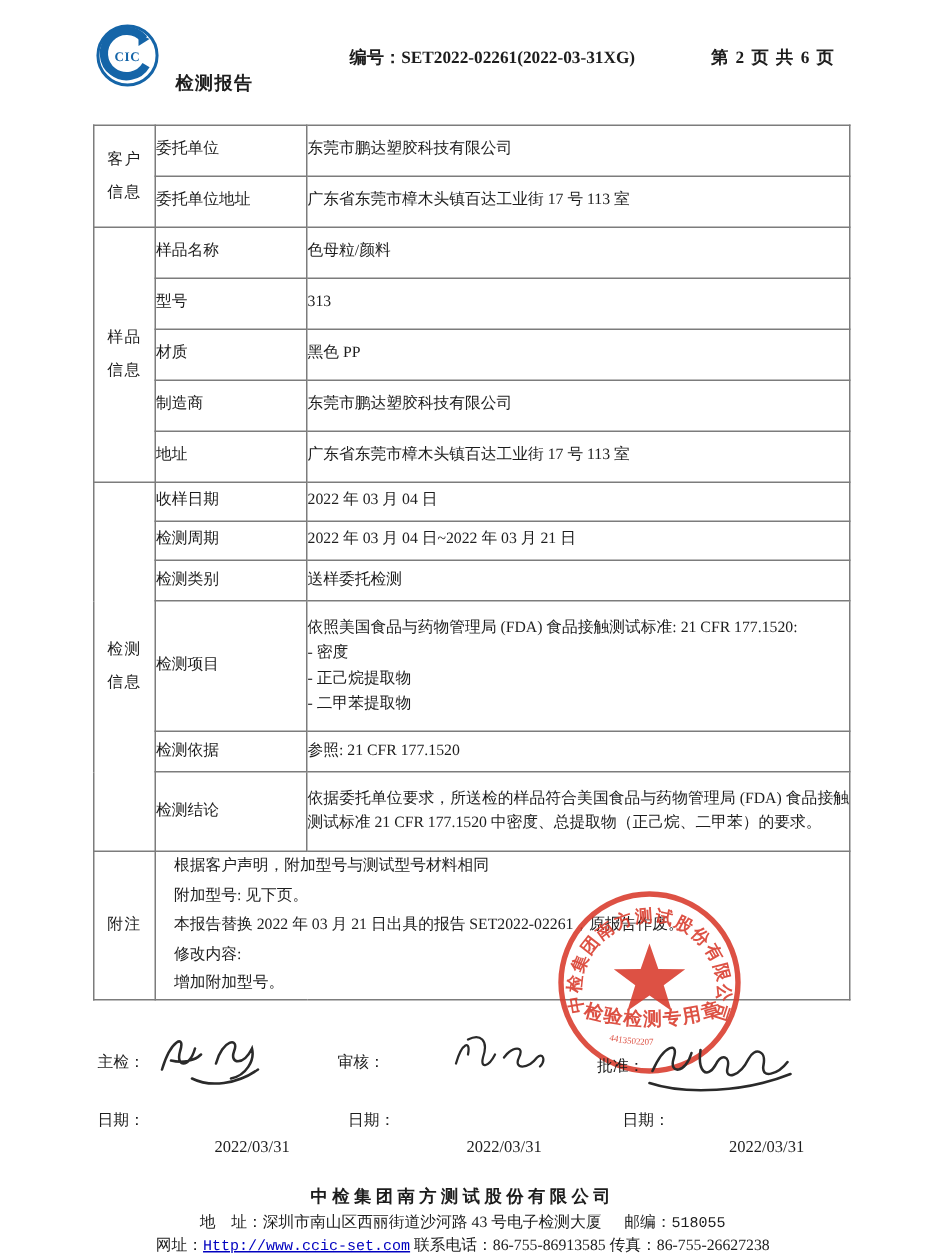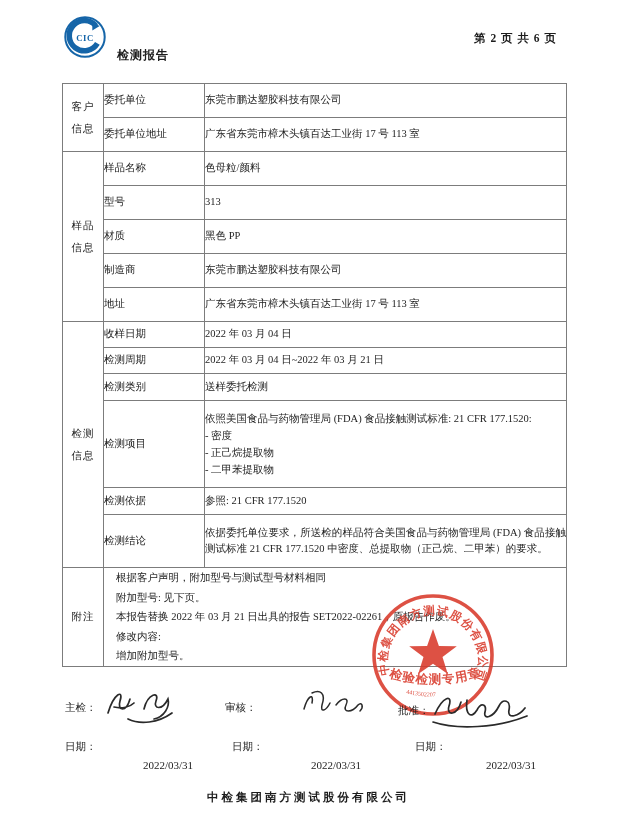--- a/index.html
+++ b/index.html
@@ -46,20 +46,23 @@
 
 <div class="page">
 
   <svg class="hdr-logo" viewBox="0 0 50 48">
     <circle cx="25" cy="24" r="21.5" fill="none" stroke="#1565a8" stroke-width="2.2"></circle>
     <path d="M37 12 A 16.5 16.5 0 1 0 38.5 31" fill="none" stroke="#1565a8" stroke-width="6"></path>
     <path d="M33 8 L41 12 L33 17 Z" fill="#1565a8"></path>
     <text x="25" y="28" text-anchor="middle" font-size="9.5" font-weight="bold" fill="#1565a8" font-family="Liberation Serif, serif" letter-spacing="0.5">CIC</text>
   </svg>
   <div class="hdr-title">检测报告</div>
+  <div class="hdr-no">
+    <span>编号：</span><span>SET2022-02261(2022-03-31XG)</span>
+  </div>
   <div class="hdr-page">第 2 页 共 6 页</div>
 
   <table class="rpt">
 
     <tbody>
         <tr class="h33">
       <td class="sec" rowspan="2"><span class="vlbl">客户信息</span></td>
       <td class="lbl">委托单位</td>
       <td class="val">东莞市鹏达塑胶科技有限公司</td>
     </tr>
@@ -169,14 +172,24 @@
   </svg>
 
   <div class="date-label" style="left:65px;top:740px;">日期：</div>
   <div class="date-val" style="left:143px;top:739px;">2022/03/31</div>
   <div class="date-label" style="left:232px;top:740px;">日期：</div>
   <div class="date-val" style="left:311px;top:739px;">2022/03/31</div>
   <div class="date-label" style="left:415px;top:740px;">日期：</div>
   <div class="date-val" style="left:486px;top:739px;">2022/03/31</div>
 
   <div class="ftr-company">中检集团南方测试股份有限公司</div>
+  <div class="ftr-line ftr-addr">
+    <span>地　址：</span><span>深圳市南山区西丽街道沙河路 43 号电子检测大厦</span>
+    <span style="display:inline-block;width:10px;"></span>
+    <span>邮编：</span><span class="mono">518055</span>
+  </div>
+  <div class="ftr-line ftr-web">
+    <span>网址：</span><a class="url mono" href="#">Http://www.ccic-set.com</a>
+    <span>联系电话：</span><span>86-755-86913585</span>
+    <span>传真：</span><span>86-755-26627238</span>
+  </div>
 
 </div>
 
 </body></html>

